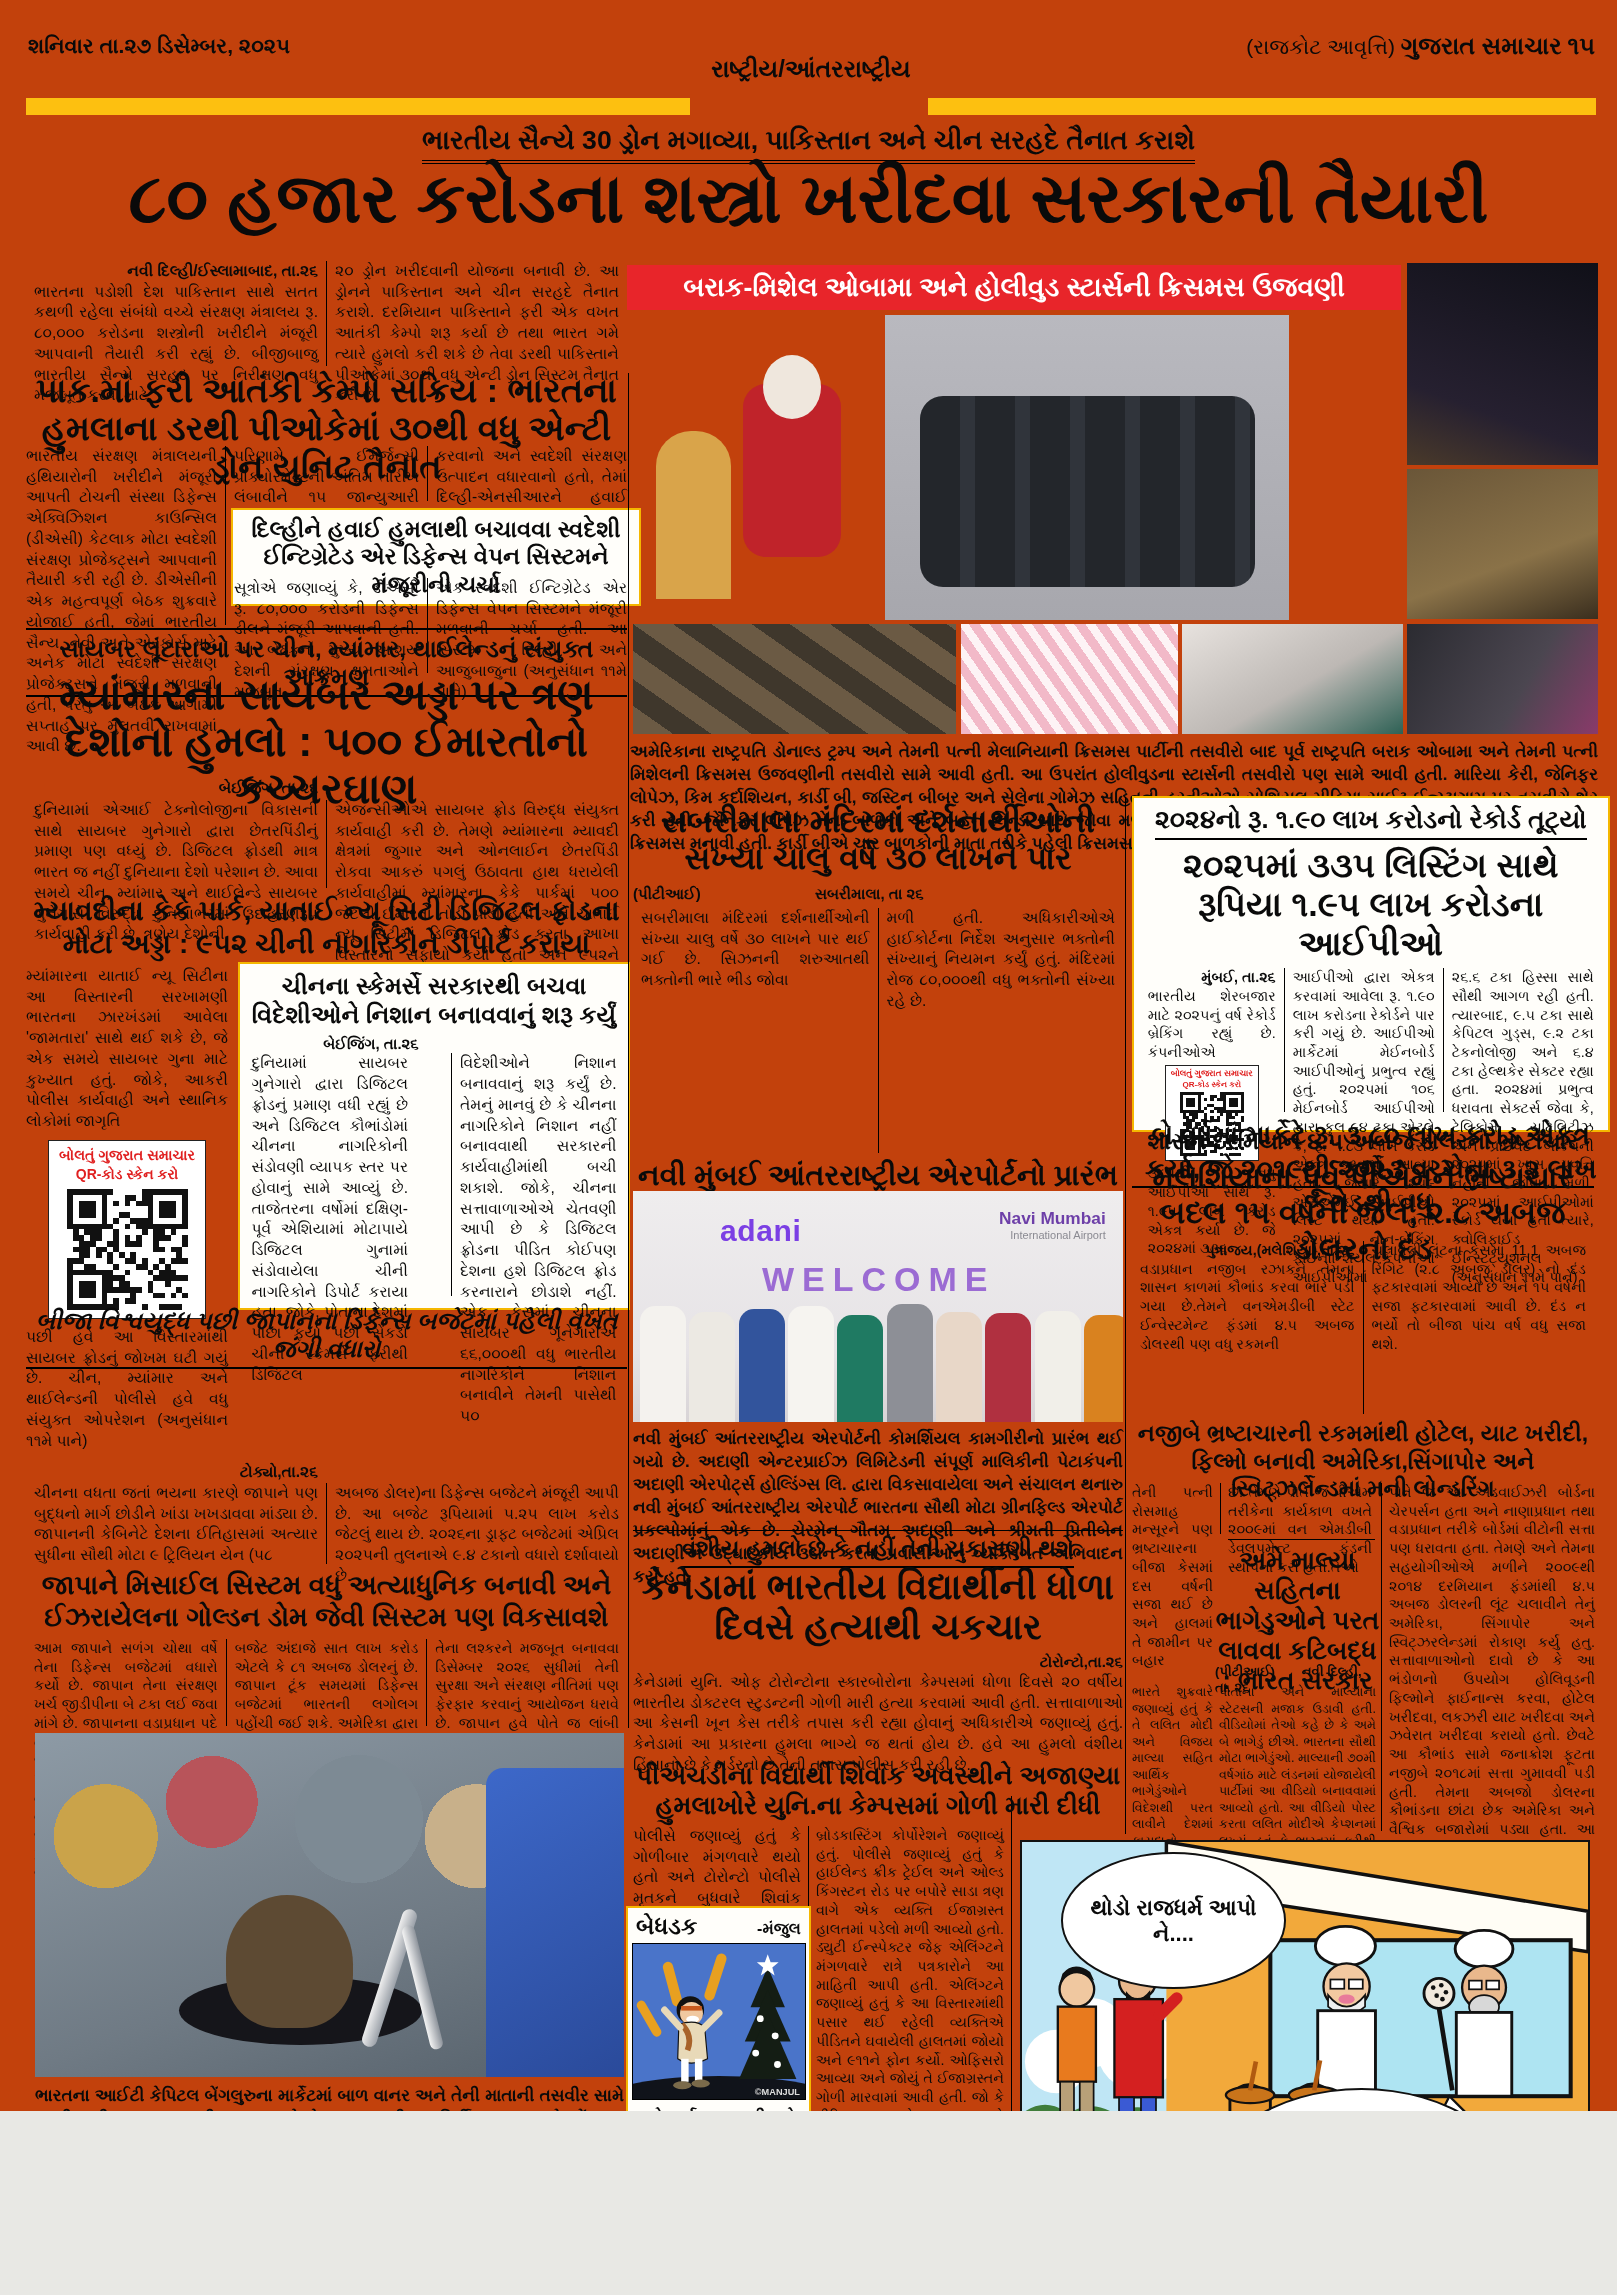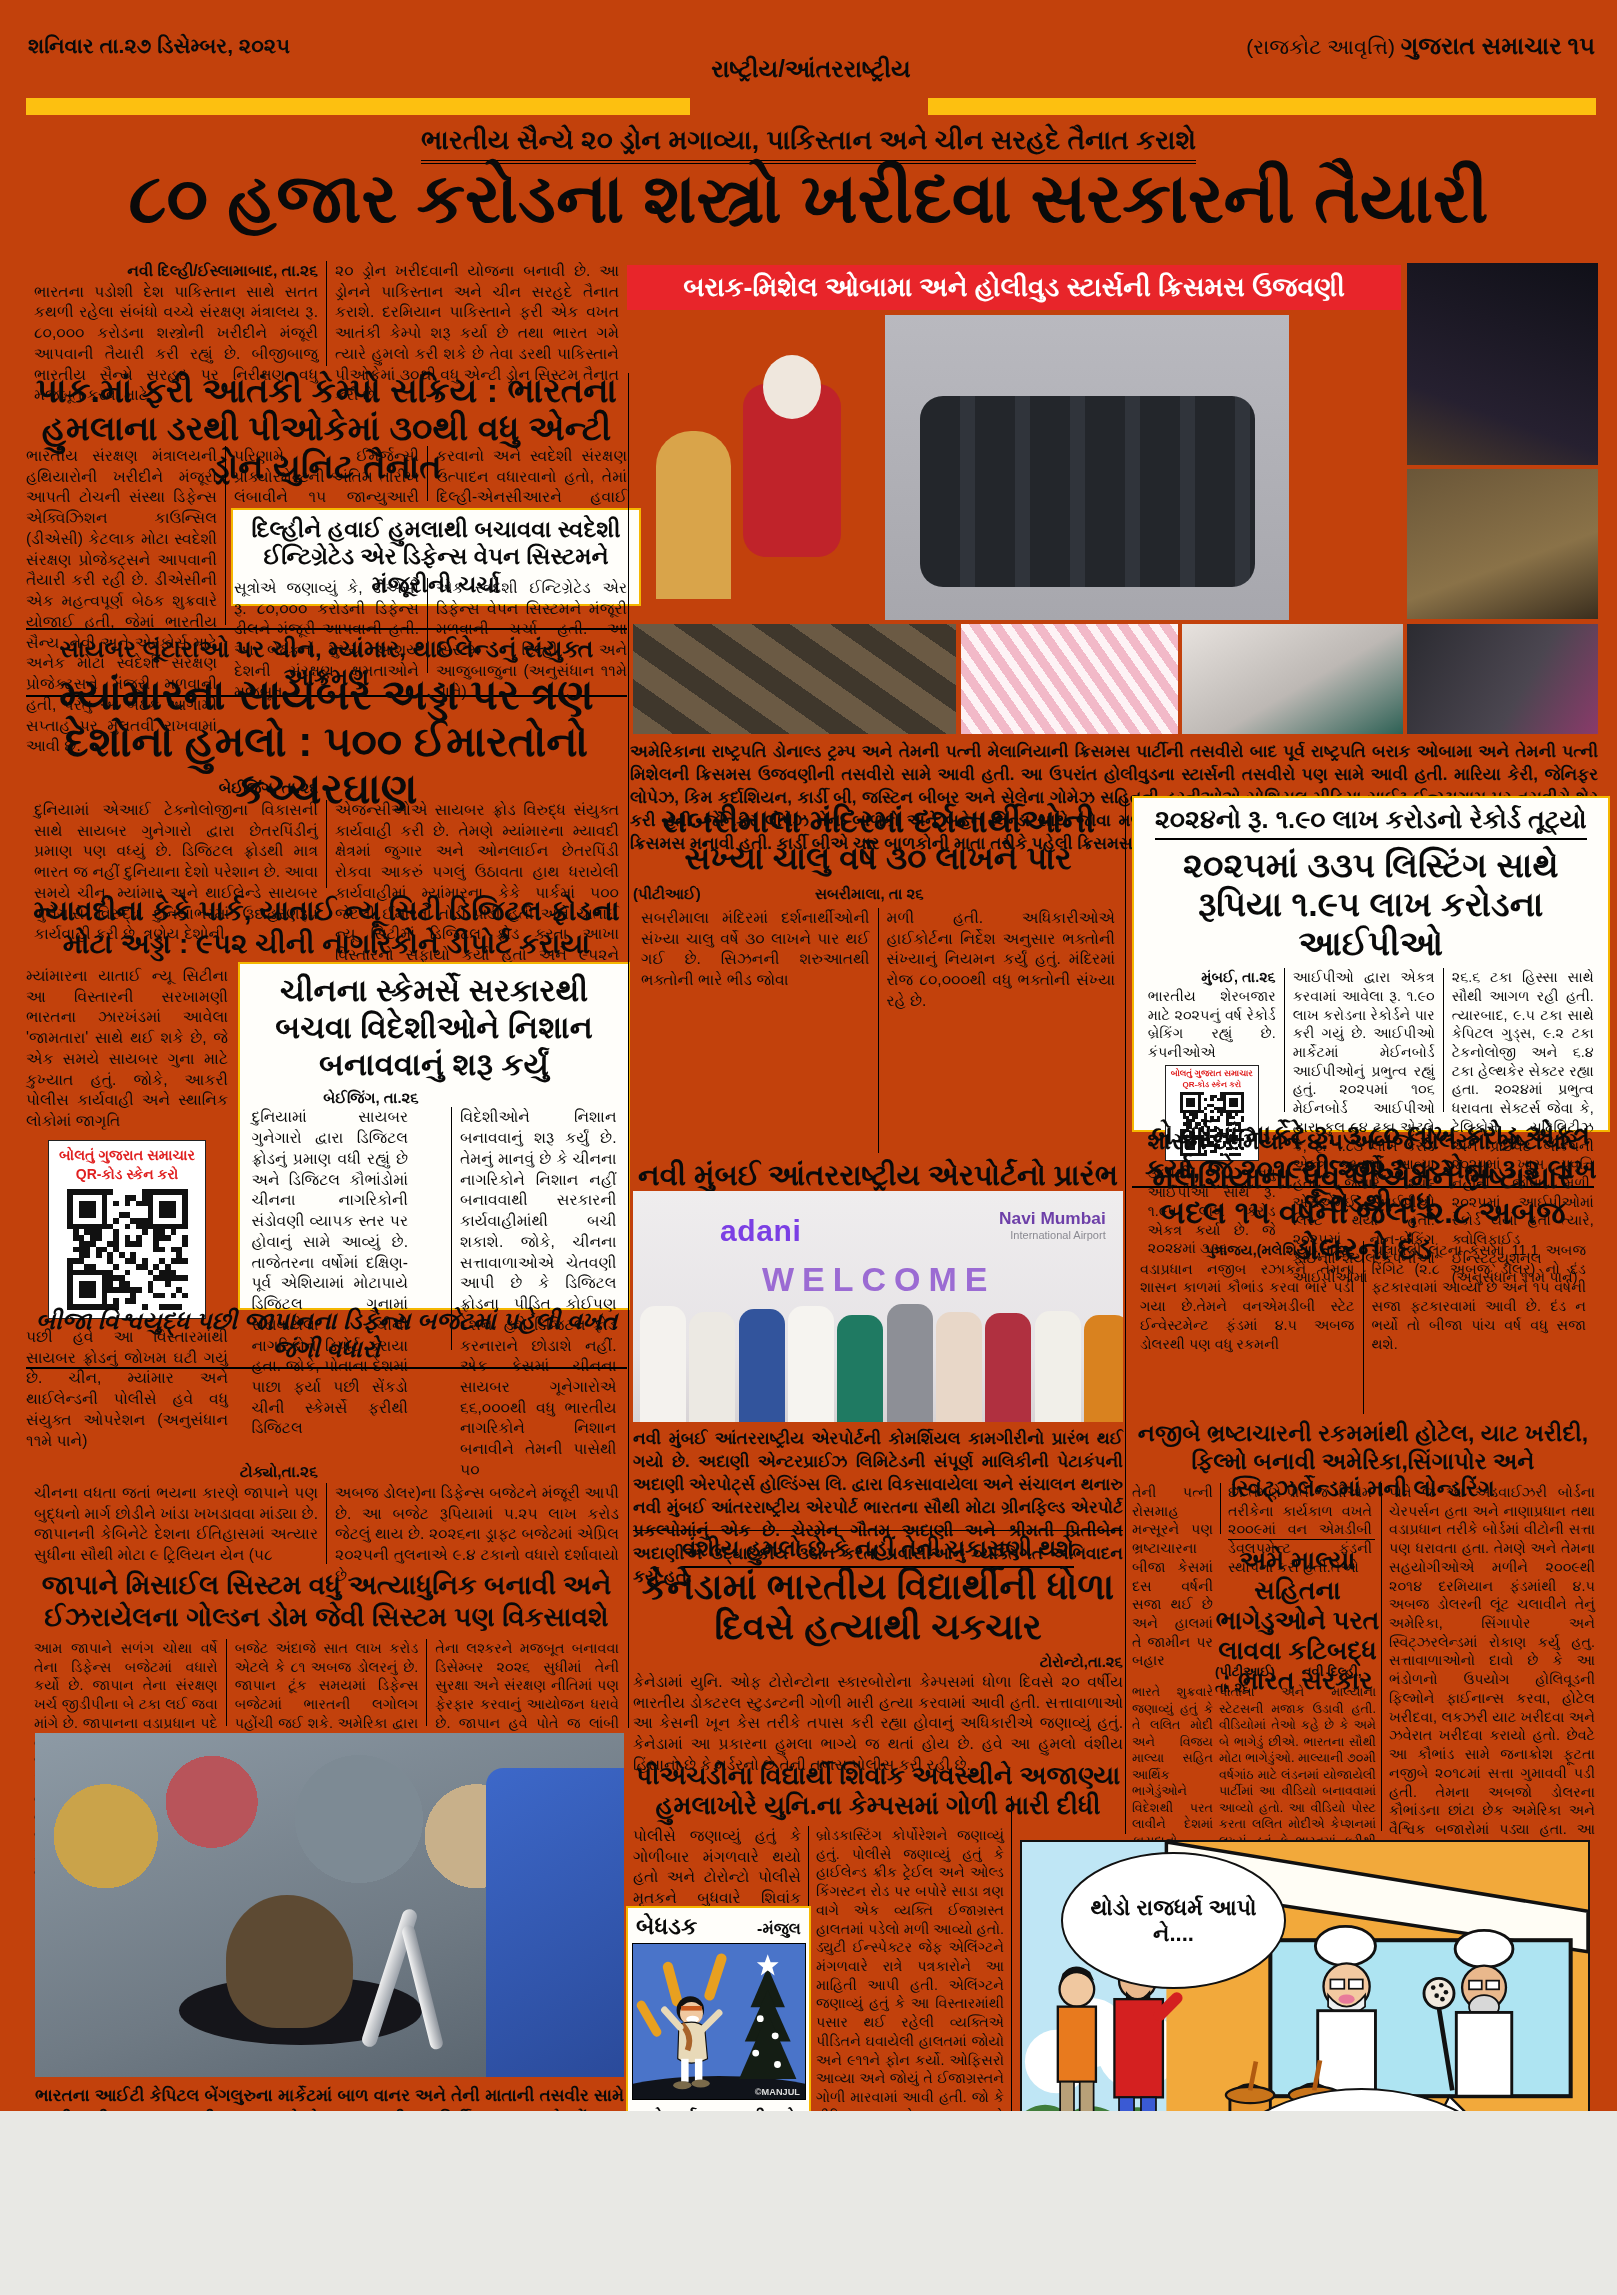--- a/index.html
+++ b/index.html
@@ -39,21 +39,21 @@
   <div class="abs rt" style="left:982px;top:32px;width:613px;font-size:21px;">
     <span>(રાજકોટ આવૃત્તિ)</span>
     <span class="b" style="font-size:24px;">ગુજરાત સમાચાર</span>
     <span class="b" style="font-size:24px;">૧૫</span>
   </div>
   <div class="abs b ctr" style="left:687px;top:55px;width:248px;font-size:24px;">રાષ્ટ્રીય/આંતરરાષ્ટ્રીય</div>
   <div class="abs" style="left:26px;top:98px;width:664px;height:17.3px;background:#FDC010;"></div>
   <div class="abs" style="left:928px;top:98px;width:668px;height:17.3px;background:#FDC010;"></div>
 
   <div class="abs ctr" style="left:0;top:125px;width:1617px;font-size:26.6px;">
-    <span class="kicker">ભારતીય સૈન્યે ૨૦ ડ્રોન મગાવ્યા, પાકિસ્તાન અને ચીન સરહદે તૈનાત કરાશે</span>
+    <span class="kicker">ભારતીય સૈન્યે 30 ડ્રોન મગાવ્યા, પાકિસ્તાન અને ચીન સરહદે તૈનાત કરાશે</span>
   </div>
   <div class="abs ctr b" style="left:23px;top:163px;width:1571px;font-size:69px;line-height:1.05;">૮૦ હજાર કરોડના શસ્ત્રો ખરીદવા સરકારની તૈયારી</div>
 
   <div class="abs cols" style="left:26px;top:261px;width:601px;height:105px;">
     <div class="col body-txt">
       <div class="dateline rt">નવી દિલ્હી/ઈસ્લામાબાદ, તા.૨૬</div>
       <span>ભારતના પડોશી દેશ પાકિસ્તાન સાથે સતત કથળી રહેલા સંબંધો વચ્ચે સંરક્ષણ મંત્રાલય રૂ. ૮૦,૦૦૦ કરોડના શસ્ત્રોની ખરીદીને મંજૂરી આપવાની તૈયારી કરી રહ્યું છે. બીજીબાજુ ભારતીય સૈન્યે સરહદ પર નિરીક્ષણ વધુ મજબૂત કરવા માટે</span>
     </div>
     <div class="col body-txt">૨૦ ડ્રોન ખરીદવાની યોજના બનાવી છે. આ ડ્રોનને પાકિસ્તાન અને ચીન સરહદે તૈનાત કરાશે. દરમિયાન પાકિસ્તાને ફરી એક વખત આતંકી કેમ્પો શરૂ કર્યા છે તથા ભારત ગમે ત્યારે હુમલો કરી શકે છે તેવા ડરથી પાકિસ્તાને પીઓકેમાં ૩૦થી વધુ એન્ટી ડ્રોન સિસ્ટમ તૈનાત કરી છે.</div>
   </div>
@@ -243,21 +243,21 @@
             <rect x="15" y="1" width="5" height="5" fill="#fff"></rect>
             <rect x="16" y="2" width="3" height="3" fill="#111"></rect>
             <rect x="0" y="14" width="7" height="7" fill="#111"></rect>
             <rect x="1" y="15" width="5" height="5" fill="#fff"></rect>
             <rect x="2" y="16" width="3" height="3" fill="#111"></rect>
           </svg></div>
     </div>
     <div class="body-txt">પછી હવે આ વિસ્તારમાંથી સાયબર ફ્રોડનું જોખમ ઘટી ગયું છે. ચીન, મ્યાંમાર અને થાઈલેન્ડની પોલીસે હવે વધુ સંયુક્ત ઓપરેશન (અનુસંધાન ૧૧મે પાને)</div>
   </div>
   <div class="abs ybox" style="left:238px;top:962px;width:381px;height:335px;padding:4.6px 3.5px;">
-    <div class="ctr b" style="font-size:31px;line-height:1.2;margin:3.5px 5.8px 5.8px;">ચીનના સ્કેમર્સે સરકારથી બચવા વિદેશીઓને નિશાન બનાવવાનું શરૂ કર્યું</div>
+    <div class="ctr b" style="font-size:24px;line-height:1.2;margin:3.5px 5.8px 5.8px;">ચીનના સ્કેમર્સે સરકારથી બચવા વિદેશીઓને નિશાન બનાવવાનું શરૂ કર્યું</div>
     <div class="dateline rt" style="width:46%;font-size:15px;">બેઈજિંગ, તા.૨૬</div>
     <div class="cols" style="height:243px;gap:35px;">
       <div class="col body-txt">દુનિયામાં સાયબર ગુનેગારો દ્વારા ડિજિટલ ફ્રોડનું પ્રમાણ વધી રહ્યું છે અને ડિજિટલ કૌભાંડોમાં ચીનના નાગરિકોની સંડોવણી વ્યાપક સ્તર પર હોવાનું સામે આવ્યું છે. તાજેતરના વર્ષોમાં દક્ષિણ-પૂર્વ એશિયામાં મોટાપાયે ડિજિટલ ગુનામાં સંડોવાયેલા ચીની નાગરિકોને ડિપોર્ટ કરાયા હતા. જોકે, પોતાના દેશમાં પાછા ફર્યા પછી સેંકડો ચીની સ્કેમર્સે ફરીથી ડિજિટલ</div>
       <div class="col body-txt">વિદેશીઓને નિશાન બનાવવાનું શરૂ કર્યું છે. તેમનું માનવું છે કે ચીનના નાગરિકોને નિશાન નહીં બનાવવાથી સરકારની કાર્યવાહીમાંથી બચી શકાશે. જોકે, ચીનના સત્તાવાળાઓએ ચેતવણી આપી છે કે ડિજિટલ ફ્રોડના પીડિત કોઈપણ દેશના હશે ડિજિટલ ફ્રોડ કરનારાને છોડાશે નહીં. એક કેસમાં ચીનના સાયબર ગૂનેગારોએ ૬૬,૦૦૦થી વધુ ભારતીય નાગરિકોને નિશાન બનાવીને તેમની પાસેથી ૫૦</div>
     </div>
   </div>
 
   <div class="abs ctr" style="left:26px;top:1307px;width:601px;font-size:24px;font-style:italic;">
     <span class="kicker" style="border-bottom:2.9px solid #000;">બીજા વિશ્વયુદ્ધ પછી જાપાનના ડિફેન્સ બજેટમાં પહેલી વખત જંગી વધારો</span>
   </div>

